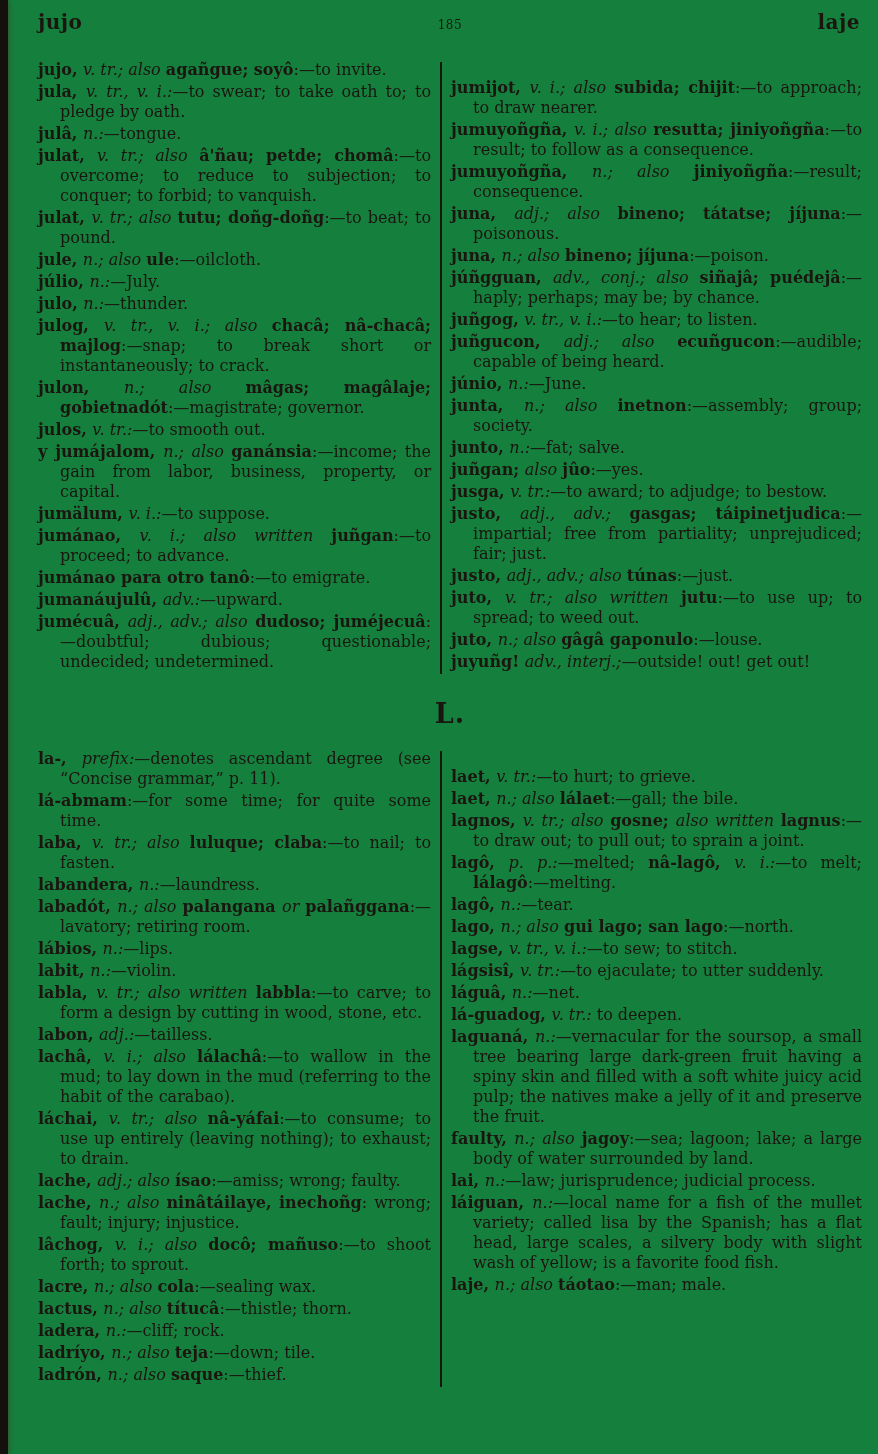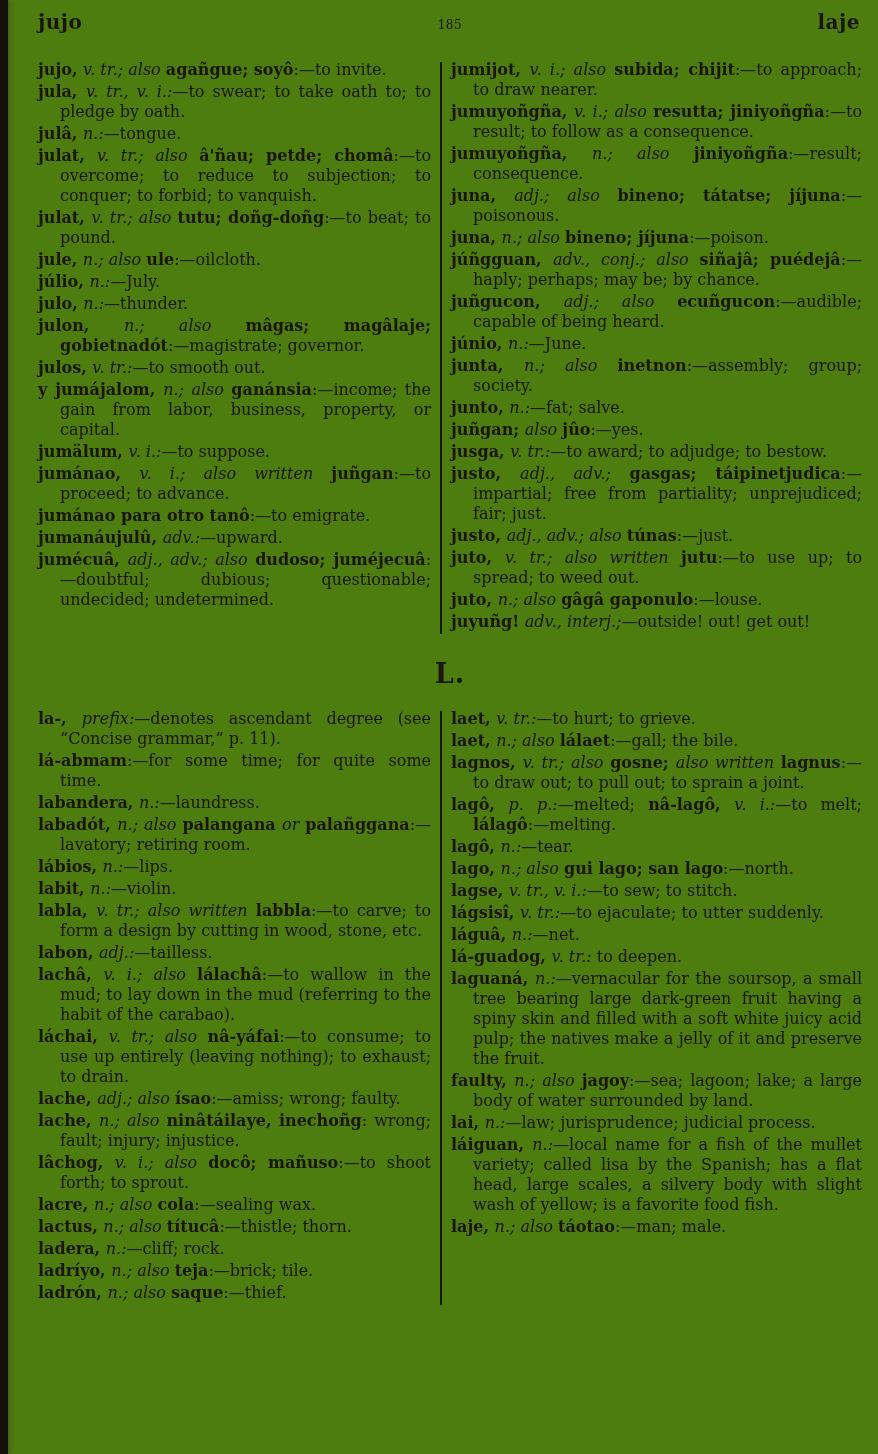--- a/index.html
+++ b/index.html
@@ -4,21 +4,21 @@
 <style>
   html, body {
     margin: 0;
     padding: 0;
     background: #e8e6e0;
   }
   .page {
     position: relative;
     width: 878px;
     height: 1454px;
-    background: #4d7c0f;
+    background: #15803d;
     overflow: hidden;
     font-family: "DejaVu Serif", "Liberation Serif", serif;
     color: #1b1510;
     box-sizing: border-box;
   }
   .binding-strip {
     position: absolute;
     left: 0; top: 0;
     width: 8px; height: 100%;
     background: #14110d;
@@ -44,21 +44,21 @@
     font-size: 12px;
   }
   .dict-section {
     display: flex;
     margin-top: 26px;
   }
   .col {
     box-sizing: border-box;
   }
   .col-left  { width: 394px; }
-  .col-right { width: 412px; }
+  .col-right { width: 412px; margin-top: 18px; }
   .divider {
     width: 2px;
     background: #1b1510;
     margin: 2px 9px 0 9px;
     align-self: stretch;
   }
   .entry {
     margin: 0 0 2px 0;
     padding-left: 22px;
     text-indent: -22px;
@@ -95,72 +95,75 @@
     <div class="dict-section section-j">
       <div class="col col-left">
           <p class="entry"><span class="seg-b">jujo, </span><span class="seg-i">v. tr.; </span><span class="seg-i">also </span><span class="seg-b">agañgue; soyô</span><span class="seg-r">:—to invite.</span></p>
           <p class="entry"><span class="seg-b">jula, </span><span class="seg-i">v. tr., v. i.:</span><span class="seg-r">—to swear; to take oath to; to pledge by oath.</span></p>
           <p class="entry"><span class="seg-b">julâ, </span><span class="seg-i">n.:</span><span class="seg-r">—tongue.</span></p>
           <p class="entry"><span class="seg-b">julat, </span><span class="seg-i">v. tr.; </span><span class="seg-i">also </span><span class="seg-b">â'ñau; petde; chomâ</span><span class="seg-r">:—to overcome; to reduce to subjection; to conquer; to forbid; to vanquish.</span></p>
           <p class="entry"><span class="seg-b">julat, </span><span class="seg-i">v. tr.; </span><span class="seg-i">also </span><span class="seg-b">tutu; doñg-doñg</span><span class="seg-r">:—to beat; to pound.</span></p>
           <p class="entry"><span class="seg-b">jule, </span><span class="seg-i">n.; </span><span class="seg-i">also </span><span class="seg-b">ule</span><span class="seg-r">:—oilcloth.</span></p>
           <p class="entry"><span class="seg-b">júlio, </span><span class="seg-i">n.:</span><span class="seg-r">—July.</span></p>
           <p class="entry"><span class="seg-b">julo, </span><span class="seg-i">n.:</span><span class="seg-r">—thunder.</span></p>
+          <p class="entry"><span class="seg-b">julog, </span><span class="seg-i">v. tr., v. i.; </span><span class="seg-i">also </span><span class="seg-b">chacâ; nâ-chacâ; majlog</span><span class="seg-r">:—snap; to break short or instantaneously; to crack.</span></p>
           <p class="entry"><span class="seg-b">julon, </span><span class="seg-i">n.; </span><span class="seg-i">also </span><span class="seg-b">mâgas; magâlaje; gobietnadót</span><span class="seg-r">:—magistrate; governor.</span></p>
           <p class="entry"><span class="seg-b">julos, </span><span class="seg-i">v. tr.:</span><span class="seg-r">—to smooth out.</span></p>
           <p class="entry"><span class="seg-b">y jumájalom, </span><span class="seg-i">n.; </span><span class="seg-i">also </span><span class="seg-b">ganánsia</span><span class="seg-r">:—income; the gain from labor, business, property, or capital.</span></p>
           <p class="entry"><span class="seg-b">jumälum, </span><span class="seg-i">v. i.:</span><span class="seg-r">—to suppose.</span></p>
           <p class="entry"><span class="seg-b">jumánao, </span><span class="seg-i">v. i.; </span><span class="seg-i">also written </span><span class="seg-b">juñgan</span><span class="seg-r">:—to proceed; to advance.</span></p>
           <p class="entry"><span class="seg-b">jumánao para otro tanô</span><span class="seg-r">:—to emigrate.</span></p>
           <p class="entry"><span class="seg-b">jumanáujulû, </span><span class="seg-i">adv.:</span><span class="seg-r">—upward.</span></p>
           <p class="entry"><span class="seg-b">jumécuâ, </span><span class="seg-i">adj., adv.; </span><span class="seg-i">also </span><span class="seg-b">dudoso; juméjecuâ</span><span class="seg-r">:—doubtful; dubious; questionable; undecided; undetermined.</span></p>
         </div>
       <div class="divider"></div>
       <div class="col col-right">
           <p class="entry"><span class="seg-b">jumijot, </span><span class="seg-i">v. i.; </span><span class="seg-i">also </span><span class="seg-b">subida; chijit</span><span class="seg-r">:—to approach; to draw nearer.</span></p>
           <p class="entry"><span class="seg-b">jumuyoñgña, </span><span class="seg-i">v. i.; </span><span class="seg-i">also </span><span class="seg-b">resutta; jiniyoñgña</span><span class="seg-r">:—to result; to follow as a consequence.</span></p>
           <p class="entry"><span class="seg-b">jumuyoñgña, </span><span class="seg-i">n.; </span><span class="seg-i">also </span><span class="seg-b">jiniyoñgña</span><span class="seg-r">:—result; consequence.</span></p>
           <p class="entry"><span class="seg-b">juna, </span><span class="seg-i">adj.; </span><span class="seg-i">also </span><span class="seg-b">bineno; tátatse; jíjuna</span><span class="seg-r">:—poisonous.</span></p>
           <p class="entry"><span class="seg-b">juna, </span><span class="seg-i">n.; </span><span class="seg-i">also </span><span class="seg-b">bineno; jíjuna</span><span class="seg-r">:—poison.</span></p>
           <p class="entry"><span class="seg-b">júñgguan, </span><span class="seg-i">adv., conj.; </span><span class="seg-i">also </span><span class="seg-b">siñajâ; puédejâ</span><span class="seg-r">:—haply; perhaps; may be; by chance.</span></p>
+          <p class="entry"><span class="seg-b">juñgog, </span><span class="seg-i">v. tr., v. i.:</span><span class="seg-r">—to hear; to listen.</span></p>
           <p class="entry"><span class="seg-b">juñgucon, </span><span class="seg-i">adj.; </span><span class="seg-i">also </span><span class="seg-b">ecuñgucon</span><span class="seg-r">:—audible; capable of being heard.</span></p>
           <p class="entry"><span class="seg-b">júnio, </span><span class="seg-i">n.:</span><span class="seg-r">—June.</span></p>
           <p class="entry"><span class="seg-b">junta, </span><span class="seg-i">n.; </span><span class="seg-i">also </span><span class="seg-b">inetnon</span><span class="seg-r">:—assembly; group; society.</span></p>
           <p class="entry"><span class="seg-b">junto, </span><span class="seg-i">n.:</span><span class="seg-r">—fat; salve.</span></p>
           <p class="entry"><span class="seg-b">juñgan; </span><span class="seg-i">also </span><span class="seg-b">jûo</span><span class="seg-r">:—yes.</span></p>
           <p class="entry"><span class="seg-b">jusga, </span><span class="seg-i">v. tr.:</span><span class="seg-r">—to award; to adjudge; to bestow.</span></p>
           <p class="entry"><span class="seg-b">justo, </span><span class="seg-i">adj., adv.; </span><span class="seg-b">gasgas; táipinetjudica</span><span class="seg-r">:—impartial; free from partiality; unprejudiced; fair; just.</span></p>
           <p class="entry"><span class="seg-b">justo, </span><span class="seg-i">adj., adv.; </span><span class="seg-i">also </span><span class="seg-b">túnas</span><span class="seg-r">:—just.</span></p>
           <p class="entry"><span class="seg-b">juto, </span><span class="seg-i">v. tr.; </span><span class="seg-i">also written </span><span class="seg-b">jutu</span><span class="seg-r">:—to use up; to spread; to weed out.</span></p>
           <p class="entry"><span class="seg-b">juto, </span><span class="seg-i">n.; </span><span class="seg-i">also </span><span class="seg-b">gâgâ gaponulo</span><span class="seg-r">:—louse.</span></p>
           <p class="entry"><span class="seg-b">juyuñg! </span><span class="seg-i">adv., interj.;</span><span class="seg-r">—outside! out! get out!</span></p>
         </div>
     </div>
 
     <div class="letter-heading">L.</div>
 
     <div class="dict-section section-l">
       <div class="col col-left">
           <p class="entry"><span class="seg-b">la-, </span><span class="seg-i">prefix:</span><span class="seg-r">—denotes ascendant degree (see “Concise grammar,” p. 11).</span></p>
           <p class="entry"><span class="seg-b">lá-abmam</span><span class="seg-r">:—for some time; for quite some time.</span></p>
+          <p class="entry"><span class="seg-b">laba, </span><span class="seg-i">v. tr.; </span><span class="seg-i">also </span><span class="seg-b">luluque; claba</span><span class="seg-r">:—to nail; to fasten.</span></p>
           <p class="entry"><span class="seg-b">labandera, </span><span class="seg-i">n.:</span><span class="seg-r">—laundress.</span></p>
           <p class="entry"><span class="seg-b">labadót, </span><span class="seg-i">n.; </span><span class="seg-i">also </span><span class="seg-b">palangana </span><span class="seg-i">or </span><span class="seg-b">palañggana</span><span class="seg-r">:—lavatory; retiring room.</span></p>
           <p class="entry"><span class="seg-b">lábios, </span><span class="seg-i">n.:</span><span class="seg-r">—lips.</span></p>
           <p class="entry"><span class="seg-b">labit, </span><span class="seg-i">n.:</span><span class="seg-r">—violin.</span></p>
           <p class="entry"><span class="seg-b">labla, </span><span class="seg-i">v. tr.; </span><span class="seg-i">also written </span><span class="seg-b">labbla</span><span class="seg-r">:—to carve; to form a design by cutting in wood, stone, etc.</span></p>
           <p class="entry"><span class="seg-b">labon, </span><span class="seg-i">adj.:</span><span class="seg-r">—tailless.</span></p>
           <p class="entry"><span class="seg-b">lachâ, </span><span class="seg-i">v. i.; </span><span class="seg-i">also </span><span class="seg-b">lálachâ</span><span class="seg-r">:—to wallow in the mud; to lay down in the mud (referring to the habit of the carabao).</span></p>
           <p class="entry"><span class="seg-b">láchai, </span><span class="seg-i">v. tr.; </span><span class="seg-i">also </span><span class="seg-b">nâ-yáfai</span><span class="seg-r">:—to consume; to use up entirely (leaving nothing); to exhaust; to drain.</span></p>
           <p class="entry"><span class="seg-b">lache, </span><span class="seg-i">adj.; </span><span class="seg-i">also </span><span class="seg-b">ísao</span><span class="seg-r">:—amiss; wrong; faulty.</span></p>
           <p class="entry"><span class="seg-b">lache, </span><span class="seg-i">n.; </span><span class="seg-i">also </span><span class="seg-b">ninâtáilaye, inechoñg</span><span class="seg-r">: wrong; fault; injury; injustice.</span></p>
           <p class="entry"><span class="seg-b">lâchog, </span><span class="seg-i">v. i.; </span><span class="seg-i">also </span><span class="seg-b">docô; mañuso</span><span class="seg-r">:—to shoot forth; to sprout.</span></p>
           <p class="entry"><span class="seg-b">lacre, </span><span class="seg-i">n.; </span><span class="seg-i">also </span><span class="seg-b">cola</span><span class="seg-r">:—sealing wax.</span></p>
           <p class="entry"><span class="seg-b">lactus, </span><span class="seg-i">n.; </span><span class="seg-i">also </span><span class="seg-b">títucâ</span><span class="seg-r">:—thistle; thorn.</span></p>
           <p class="entry"><span class="seg-b">ladera, </span><span class="seg-i">n.:</span><span class="seg-r">—cliff; rock.</span></p>
-          <p class="entry"><span class="seg-b">ladríyo, </span><span class="seg-i">n.; </span><span class="seg-i">also </span><span class="seg-b">teja</span><span class="seg-r">:—brick; tile.</span></p>
+          <p class="entry"><span class="seg-b">ladríyo, </span><span class="seg-i">n.; </span><span class="seg-i">also </span><span class="seg-b">teja</span><span class="seg-r">:—down; tile.</span></p>
           <p class="entry"><span class="seg-b">ladrón, </span><span class="seg-i">n.; </span><span class="seg-i">also </span><span class="seg-b">saque</span><span class="seg-r">:—thief.</span></p>
         </div>
       <div class="divider"></div>
       <div class="col col-right">
           <p class="entry"><span class="seg-b">laet, </span><span class="seg-i">v. tr.:</span><span class="seg-r">—to hurt; to grieve.</span></p>
           <p class="entry"><span class="seg-b">laet, </span><span class="seg-i">n.; </span><span class="seg-i">also </span><span class="seg-b">lálaet</span><span class="seg-r">:—gall; the bile.</span></p>
           <p class="entry"><span class="seg-b">lagnos, </span><span class="seg-i">v. tr.; </span><span class="seg-i">also </span><span class="seg-b">gosne; </span><span class="seg-i">also written </span><span class="seg-b">lagnus</span><span class="seg-r">:—to draw out; to pull out; to sprain a joint.</span></p>
           <p class="entry"><span class="seg-b">lagô, </span><span class="seg-i">p. p.:</span><span class="seg-r">—melted; </span><span class="seg-b">nâ-lagô, </span><span class="seg-i">v. i.:</span><span class="seg-r">—to melt; </span><span class="seg-b">lálagô</span><span class="seg-r">:—melting.</span></p>
           <p class="entry"><span class="seg-b">lagô, </span><span class="seg-i">n.:</span><span class="seg-r">—tear.</span></p>
           <p class="entry"><span class="seg-b">lago, </span><span class="seg-i">n.; </span><span class="seg-i">also </span><span class="seg-b">gui lago; san lago</span><span class="seg-r">:—north.</span></p>

